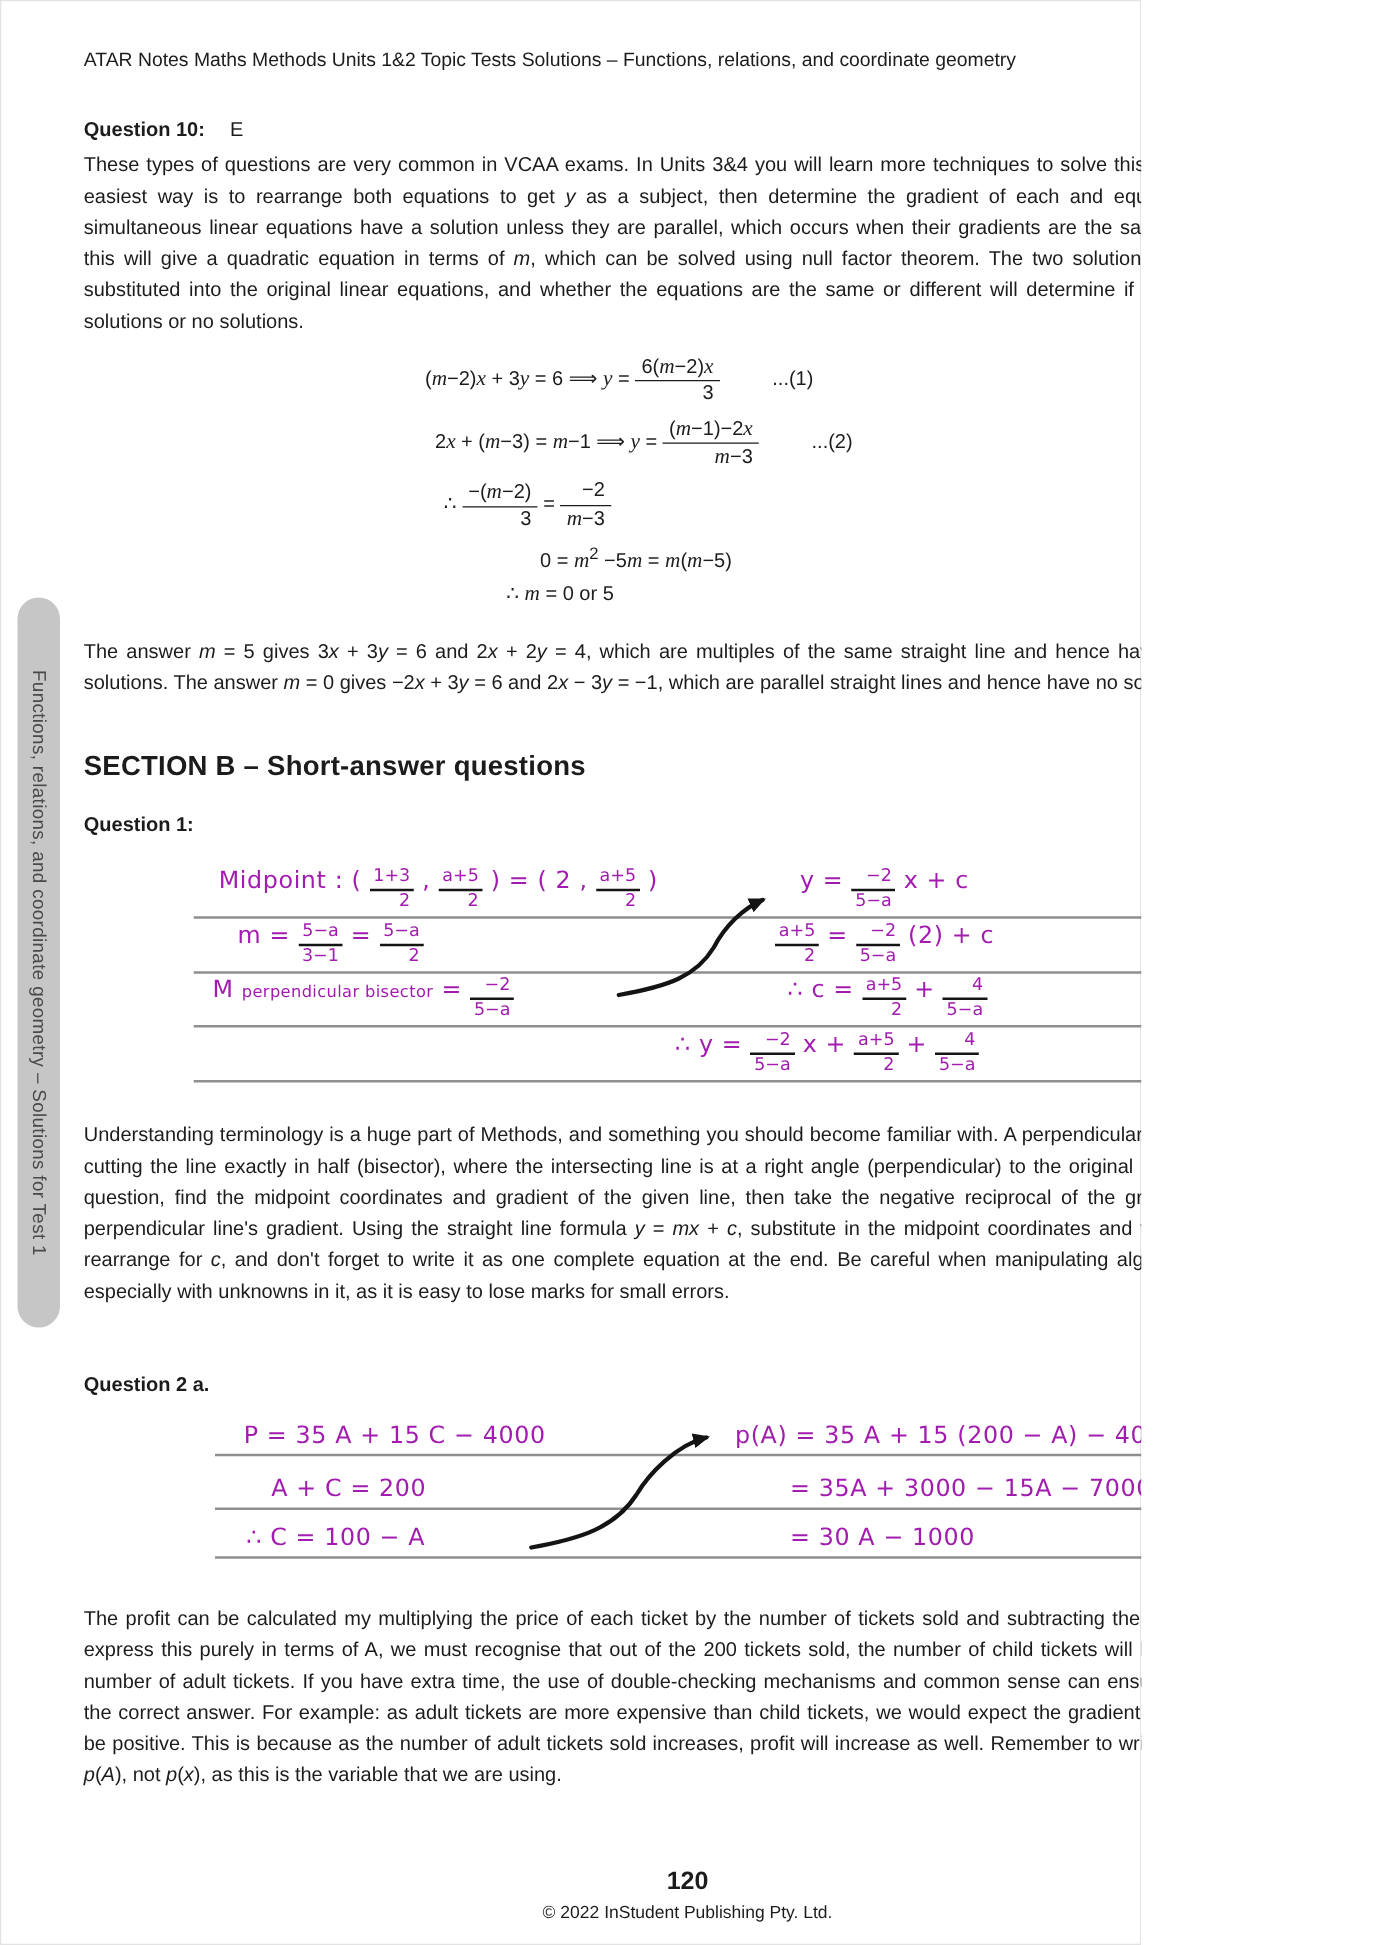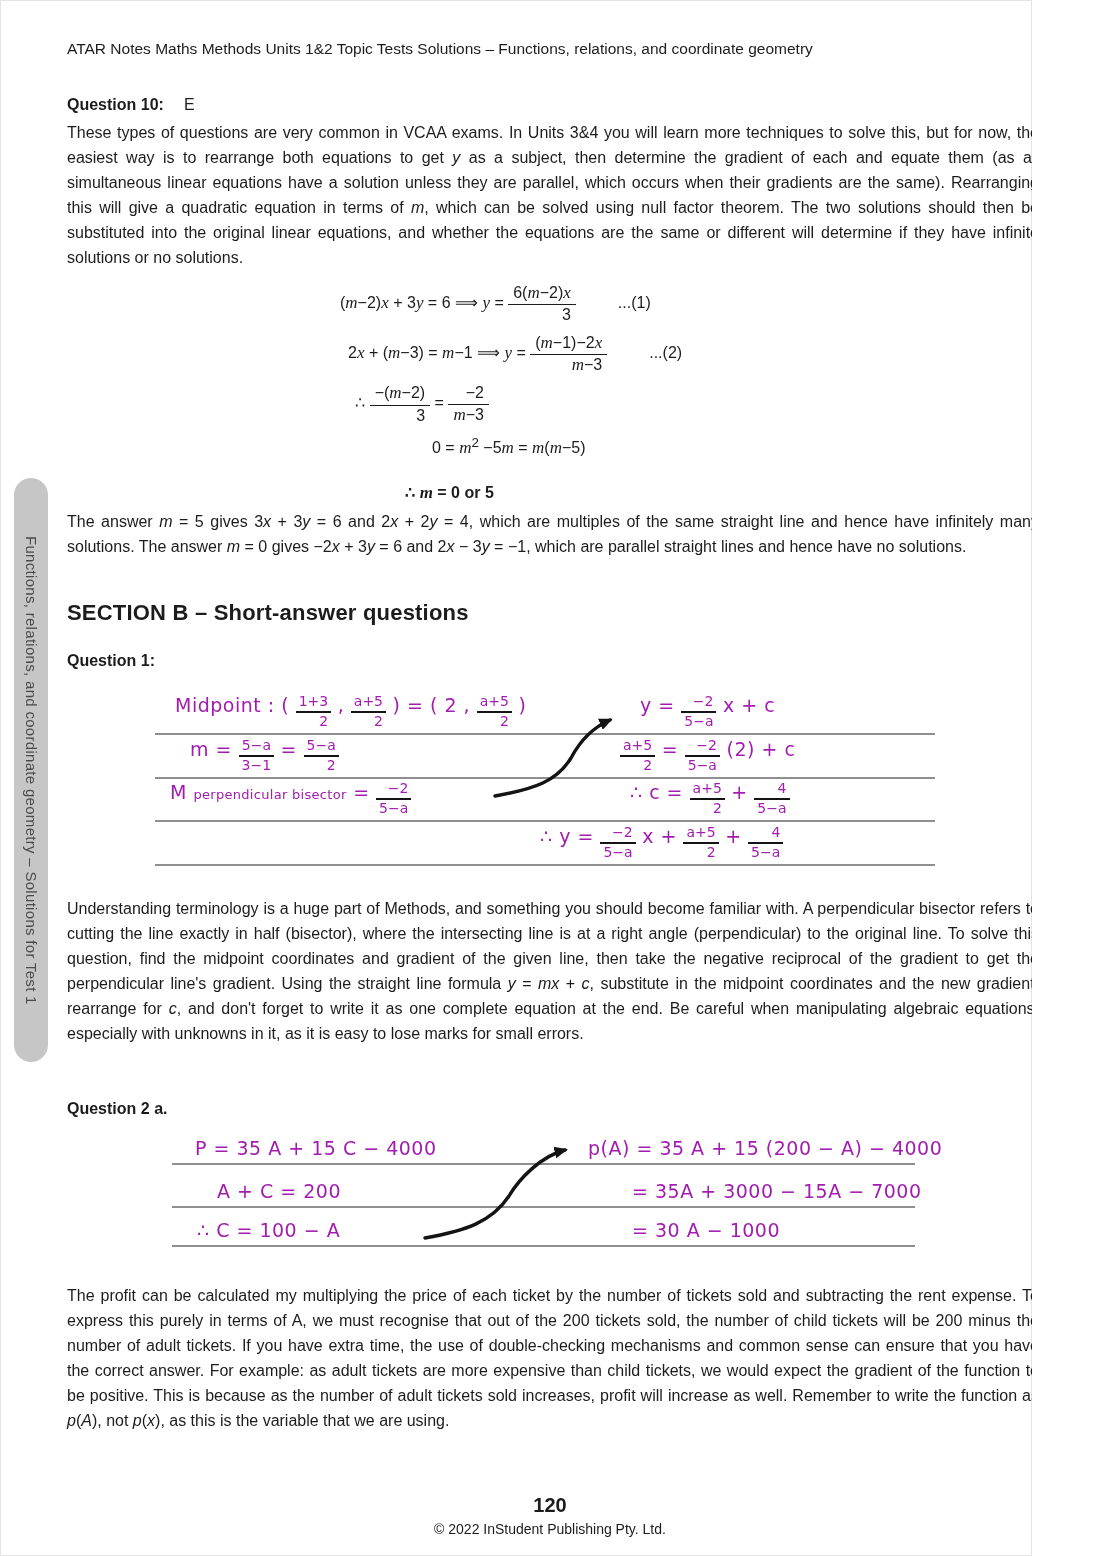--- a/index.html
+++ b/index.html
@@ -1,36 +1,36 @@
 <!DOCTYPE html>
 <html><head>
 <meta charset="utf-8">
 <style>
   html,body{margin:0;padding:0;background:#fff;}
   .page{
-    position:relative;width:1032px;height:1556px;background:#ffffff;
+    position:relative;width:913px;height:1556px;background:#ffffff;
     font-family:"Liberation Sans",sans-serif;color:#1c1c1c;overflow:hidden;
     box-shadow:inset 0 0 0 1px #e3e3e3;
   }
   .header-line{position:absolute;left:67px;top:40px;width:972px;font-size:15.5px;color:#1c1c1c;}
   .para{position:absolute;left:67px;width:972px;font-size:16px;line-height:25px;text-align:justify;}
   .q-label{position:absolute;left:67px;font-size:16px;font-weight:bold;}
   .q-answer{font-weight:normal;margin-left:20px;}
   .section-heading{position:absolute;left:67px;top:600px;font-size:22px;font-weight:bold;letter-spacing:0.2px;}
 
   
   .eqs{position:absolute;left:67px;top:283px;width:972px;font-size:16px;}
   .eq{white-space:nowrap;}
   .eq i{font-family:"Liberation Serif",serif;font-style:italic;font-size:17px;}
   .eq .ref{margin-left:42px;}
   .eq1{margin-left:273px;}
   .eq2{margin-left:281px;margin-top:8px;}
   .eq3{margin-left:288px;margin-top:8px;}
   .eq4{margin-left:365px;margin-top:10px;}
-  .eq5{margin-left:338px;margin-top:25px;font-weight:bold;}
+  .eq5{margin-left:338px;margin-top:7px;}
   .frac{display:inline-block;text-align:right;vertical-align:middle;line-height:1.2;}
   .frac .num{display:block;border-bottom:1.5px solid #1c1c1c;padding:0 5px 1px;}
   .frac .den{display:block;padding:0 5px;}
 
   
   .worksheet{position:absolute;left:67px;width:972px;}
   .ws1{top:686px;height:200px;}
   .ws2{top:1118px;height:150px;}
   .rule{position:absolute;height:2px;background:#8f8f8f;}
   .ws1 .rule{left:88px;width:780px;}

